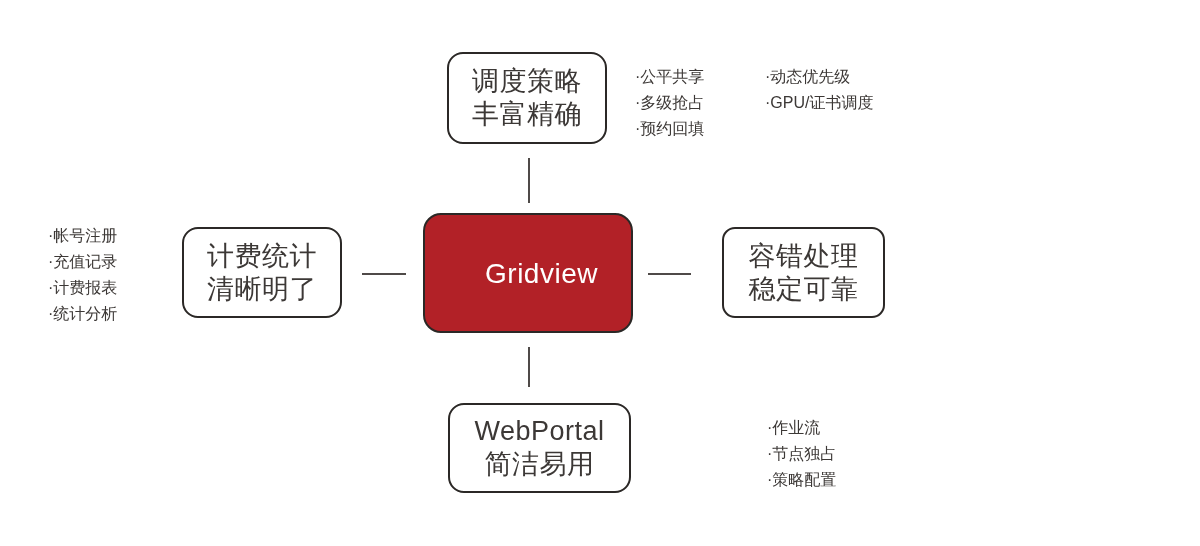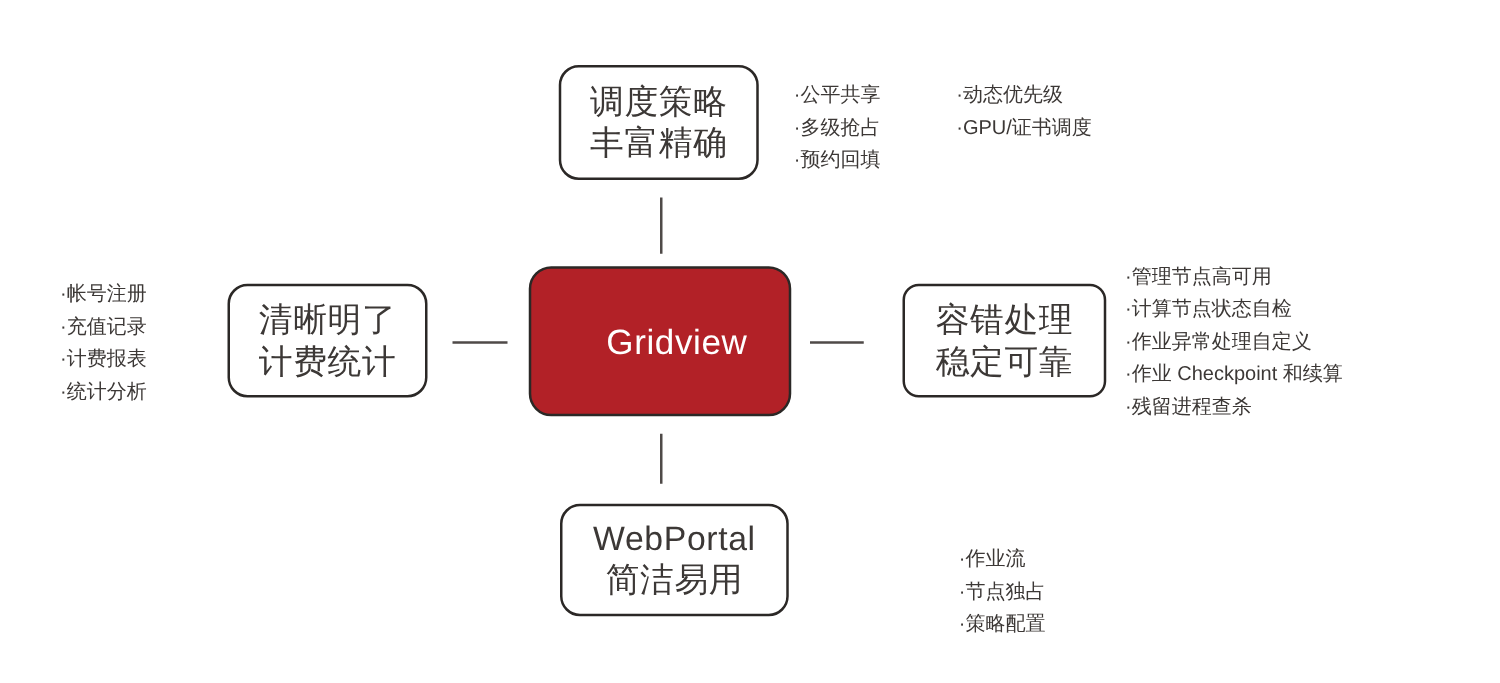--- a/index.html
+++ b/index.html
@@ -69,21 +69,21 @@
     line-height: 26px;
     color: var(--text-dark);
     font-weight: 400;
     white-space: nowrap;
   }
   .feat-top-1    { left: 635px; top: 64px;  }
   .feat-top-2    { left: 765px; top: 64px;  }
   .feat-left-1   { left: 48px;  top: 223px; }
   .feat-right-1  { left: 900px; top: 209px; }
   .feat-bottom-1 { left: 635px; top: 415px; }
-  .feat-bottom-2 { left: 767px; top: 415px; margin-top: 20px; }
+  .feat-bottom-2 { left: 767px; top: 415px; }
 </style>
 </head>
 <body>
 
 <div class="stage">
 
   <div class="connector conn-top"></div>
   <div class="connector conn-bottom"></div>
   <div class="connector conn-left"></div>
   <div class="connector conn-right"></div>
@@ -100,40 +100,33 @@
     <div class="feature-item">·公平共享</div>
     <div class="feature-item">·多级抢占</div>
     <div class="feature-item">·预约回填</div>
   </div>
   <div class="feature-list feat-top-2">
     <div class="feature-item">·动态优先级</div>
     <div class="feature-item">·GPU/证书调度</div>
   </div>
 
   <div class="node node-left">
+    <div class="title-line">计费统计</div>
     <div class="title-line">清晰明了</div>
-    <div class="title-line">计费统计</div>
   </div>
   <div class="feature-list feat-left-1">
     <div class="feature-item">·帐号注册</div>
     <div class="feature-item">·充值记录</div>
     <div class="feature-item">·计费报表</div>
     <div class="feature-item">·统计分析</div>
   </div>
 
   <div class="node node-right">
     <div class="title-line">容错处理</div>
     <div class="title-line">稳定可靠</div>
-  </div>
-  <div class="feature-list feat-right-1">
-    <div class="feature-item">·管理节点高可用</div>
-    <div class="feature-item">·计算节点状态自检</div>
-    <div class="feature-item">·作业异常处理自定义</div>
-    <div class="feature-item">·作业 Checkpoint 和续算</div>
-    <div class="feature-item">·残留进程查杀</div>
   </div>
 
   <div class="node node-bottom">
     <div class="title-line">WebPortal</div>
     <div class="title-line">简洁易用</div>
   </div>
   <div class="feature-list feat-bottom-2">
     <div class="feature-item">·作业流</div>
     <div class="feature-item">·节点独占</div>
     <div class="feature-item">·策略配置</div>

